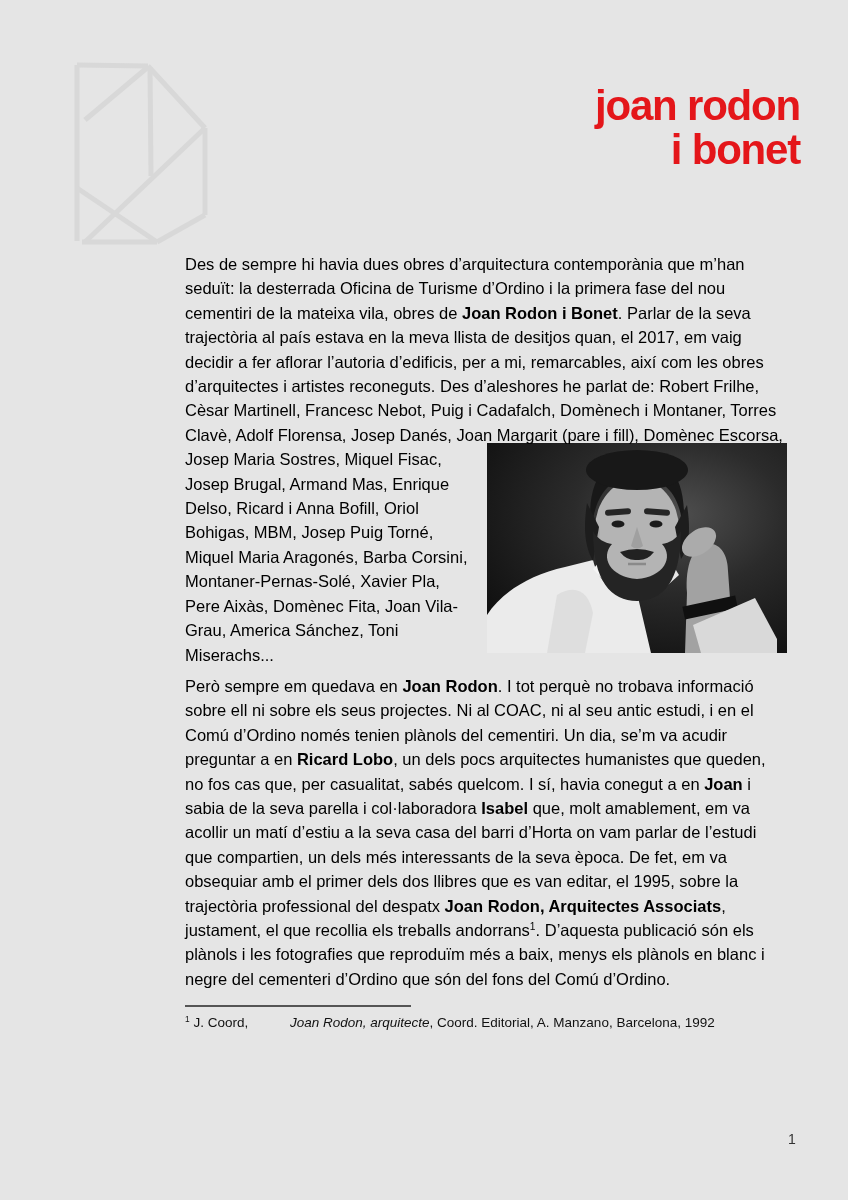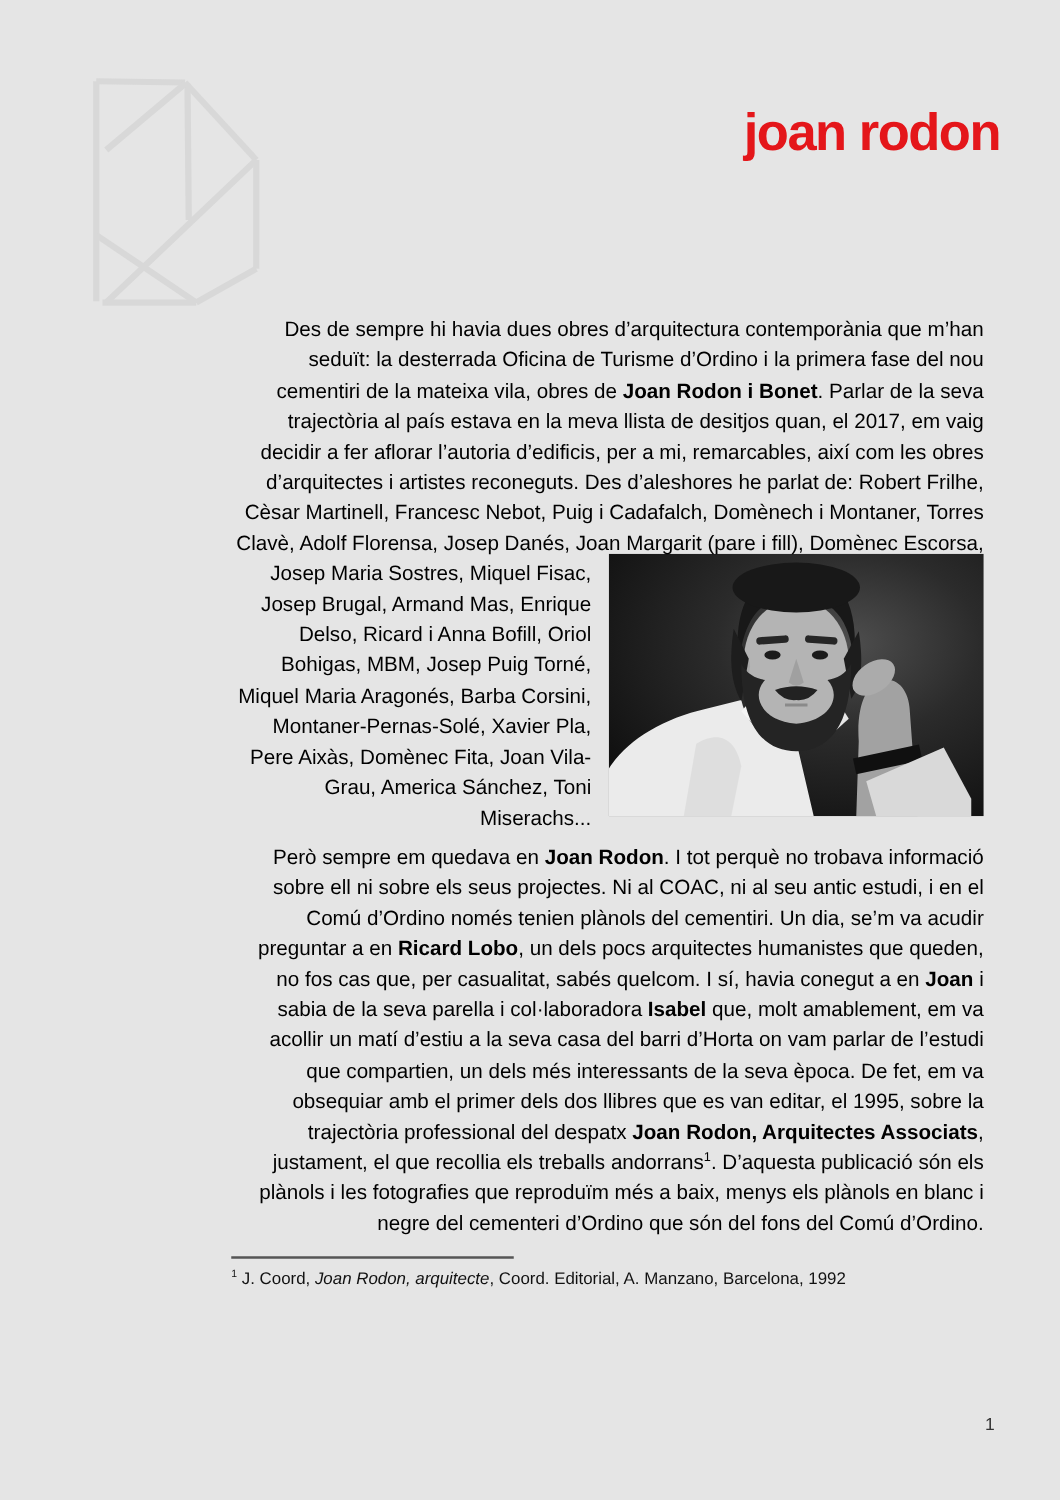--- a/index.html
+++ b/index.html
@@ -13,21 +13,21 @@
   .logo { position:absolute; left:72px; top:58px; width:140px; height:190px; color:var(--logo-gray,#d8d8d8); }
   .logo svg { display:block; width:140px; height:190px; }
   
   .title { position:absolute; top:84px; right:48px; text-align:right;
            font-weight:bold; font-size:42px; line-height:44px; letter-spacing:-1.2px; }
   .title .red { color:var(--accent,#e4161a); }
   .title .blk { color:#000; }
   
   .content { position:absolute; left:185px; top:252px; width:602px;
              font-size:16.5px; line-height:24.4px; color:#000; text-align:left; }
-  .para { margin:0 0 7px 0;text-align:right; }
+  .para { margin:0 0 7px 0; }
   sup { font-size:0.62em; vertical-align:super; line-height:0; }
   
   .photo-float { float:right; width:300px; height:210px; margin:-4px 0 14px 14px; }
   .photo-float svg { display:block; width:300px; height:210px; }
   
   .footnote-sep { width:226px; border-top:2px solid #555; margin:14px 0 6px 0; }
   .footnote { font-size:13.5px; line-height:19px; color:#111; }
   
   .pagenum { position:absolute; left:788px; top:1131px; font-size:14px; color:#333; }
 </style>
@@ -46,20 +46,21 @@
       <path d="M133,70 L133,157"></path>
       <path d="M133,157 L85,184"></path>
       <path d="M10,184 L85,184"></path>
       <path d="M133,70 L13,184"></path>
       <path d="M5,130 L85,184"></path>
     </svg>
   </div>
 
   <div class="title">
     <div class="red">joan rodon</div>
+    <div class="red">i bonet</div>
   </div>
 
   <div class="content">
 
     <p class="para"><span><span>Des de sempre hi havia dues obres d’arquitectura contemporània que m’han seduït: la desterrada Oficina de Turisme d’Ordino i la primera fase del nou cementiri de la mateixa vila, obres de </span><span style="font-weight: bold;">Joan Rodon i Bonet</span><span>. Parlar de la seva trajectòria al país estava en la meva llista de desitjos quan, el 2017, em vaig decidir a fer aflorar l’autoria d’edificis, per a mi, remarcables, així com les obres d’arquitectes i artistes reconeguts. Des d’aleshores he parlat de: Robert Frilhe, Cèsar Martinell, Francesc Nebot, Puig i Cadafalch, Domènech i Montaner, Torres Clavè, Adolf Florensa, Josep Danés, Joan Margarit (pare i </span></span><span class="photo-float">
           <svg viewBox="0 0 300 210">
         <defs>
           <radialGradient id="pbg" cx="64%" cy="34%" r="78%">
             <stop offset="0%" stop-color="#4e4e4e"></stop>
             <stop offset="45%" stop-color="#2b2b2b"></stop>
@@ -100,18 +101,18 @@
         <rect x="196" y="158" width="54" height="13" fill="#101010" transform="rotate(-12 223 164)"></rect>
 
         <path d="M206,182 L268,155 L290,196 L290,210 L214,210 Z" fill="#d9d9d9"></path>
       </svg>
         </span><span><span>fill), Domènec Escorsa, Josep Maria Sostres, Miquel Fisac, Josep Brugal, Armand Mas, Enrique Delso, Ricard i Anna Bofill, Oriol Bohigas, MBM, Josep Puig Torné, Miquel Maria Aragonés, Barba Corsini, Montaner-Pernas-Solé, Xavier Pla, Pere Aixàs, Domènec Fita, Joan Vila-Grau, America Sánchez, Toni Miserachs...</span></span></p>
 
     <p class="para"><span>Però sempre em quedava en </span><span style="font-weight: bold;">Joan Rodon</span><span>. I tot perquè no trobava informació sobre ell ni sobre els seus projectes. Ni al COAC, ni al seu antic estudi, i en el Comú d’Ordino només tenien plànols del cementiri. Un dia, se’m va acudir preguntar a en </span><span style="font-weight: bold;">Ricard Lobo</span><span>, un dels pocs arquitectes humanistes que queden, no fos cas que, per casualitat, sabés quelcom. I sí, havia conegut a en </span><span style="font-weight: bold;">Joan</span><span> i sabia de la seva parella i col·laboradora </span><span style="font-weight: bold;">Isabel</span><span> que, molt amablement, em va acollir un matí d’estiu a la seva casa del barri d’Horta on vam parlar de l’estudi que compartien, un dels més interessants de la seva època. De fet, em va obsequiar amb el primer dels dos llibres que es van editar, el 1995, sobre la trajectòria professional del despatx </span><span style="font-weight: bold;">Joan Rodon, Arquitectes Associats</span><span>, justament, el que recollia els treballs andorrans</span><sup>1</sup><span>. D’aquesta publicació són els plànols i les fotografies que reproduïm més a baix, menys els plànols en blanc i negre del cementeri d’Ordino que són del fons del Comú d’Ordino.</span></p>
 
 
     <div class="footnote-sep"></div>
-    <p class="footnote"><sup>1</sup><span> J. Coord, </span><span style="font-style: italic;">Joan Rodon, arquitecte</span><span>, Coord. Editorial, A. Manzano, Barcelona, 1992</span></p>
+    <p class="footnote"><sup>1</sup><span> J. Coord, </span><span style="font-style: italic; margin-left: 38px;">Joan Rodon, arquitecte</span><span>, Coord. Editorial, A. Manzano, Barcelona, 1992</span></p>
   </div>
 
   <div class="pagenum">1</div>
 
 </div>
 
 </body></html>

